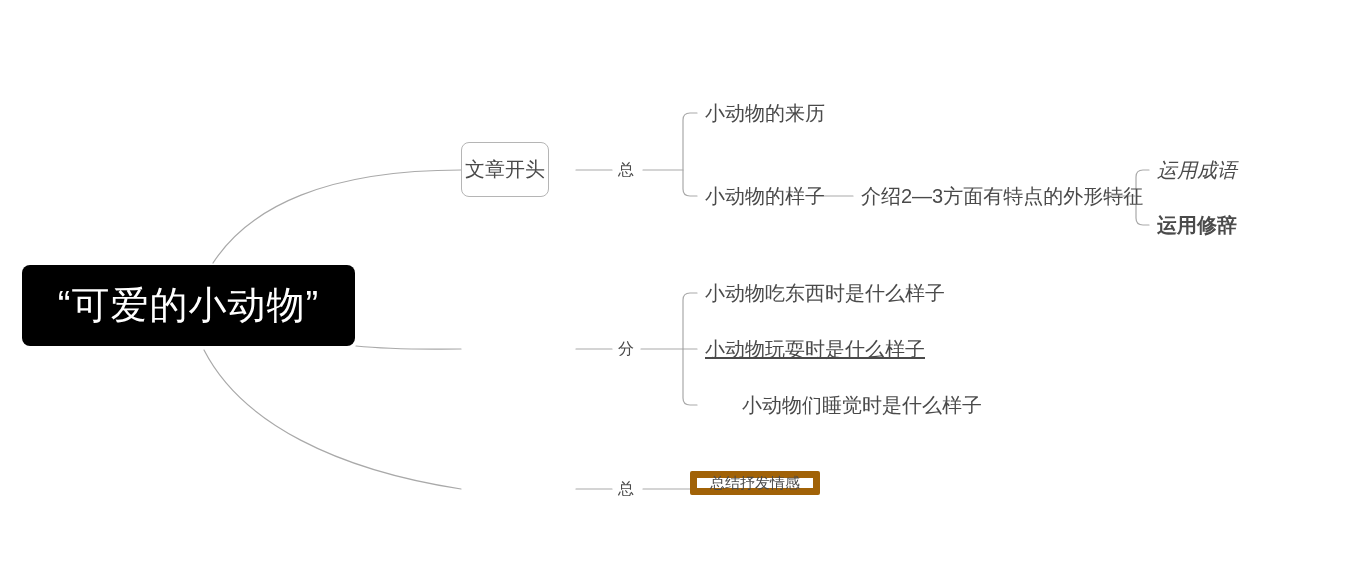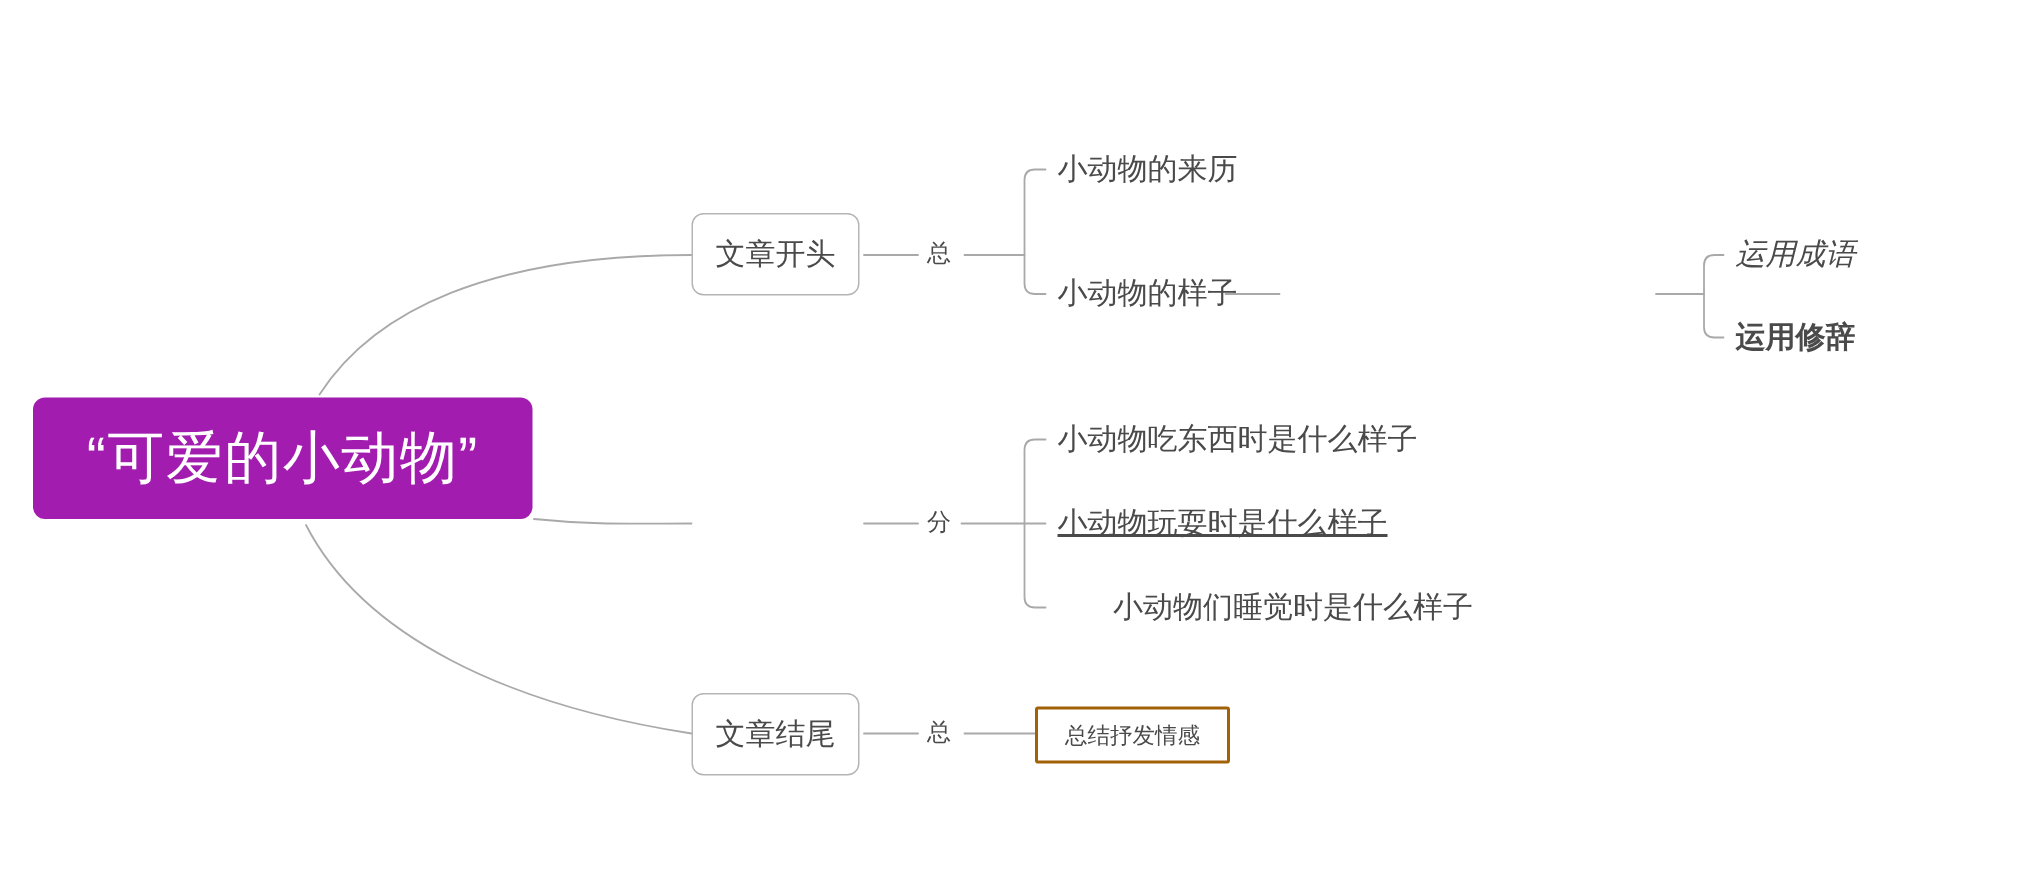--- a/index.html
+++ b/index.html
@@ -18,35 +18,35 @@
   #connector-layer {
     position: absolute;
     left: 0; top: 0;
     width: 1351px;
     height: 582px;
   }
   .root-topic {
     position: absolute;
     left: 22px; top: 265px;
     width: 333px; height: 81px;
-    background: #a21caf;
+    background: #000000;
     border-radius: 8px;
     display: flex;
     align-items: center;
     justify-content: center;
     color: #ffffff;
     font-size: 38px;
     letter-spacing: 1px;
     white-space: nowrap;
     box-sizing: border-box;
   }
   .branch-topic {
     position: absolute;
     left: 461px;
-    width: 112px; height: 55px;
+    width: 88px; height: 55px;
     background: #ffffff;
     border: 1px solid #b5b5b5;
     border-radius: 8px;
     display: flex;
     align-items: center;
     justify-content: center;
     color: #4a4a4a;
     font-size: 20px;
     white-space: nowrap;
     box-sizing: border-box;
@@ -63,23 +63,23 @@
     position: absolute;
     color: #4a4a4a;
     font-size: 20px;
     line-height: 1;
     transform: translateY(-50%);
     white-space: nowrap;
   }
   .selected-topic {
     position: absolute;
     left: 690px; top: 471px;
-    width: 130px; height: 38px;
+    width: 130px; height: 24px;
     background: #ffffff;
-    border: 2px solid #a16207;
+    border: 7px solid #a16207;
     border-radius: 2px;
     display: flex;
     align-items: center;
     justify-content: center;
     color: #4a4a4a;
     font-size: 15px;
     white-space: nowrap;
     box-sizing: border-box;
   }
 </style>
@@ -109,28 +109,28 @@
       <path d="M 683 349 H 697"></path>
 
       <path d="M 576 489 H 612"></path>
       <path d="M 643 489 H 690"></path>
     </g>
   </svg>
 
   <div class="root-topic">“可爱的小动物”</div>
 
   <div class="branch-topic" style="top:142px;">文章开头</div>
-  <div class="branch-topic" style="top:462px;">文章结尾</div>
 
   <div class="type-label" style="left:618px; top:170px;">总</div>
   <div class="type-label" style="left:618px; top:349px;">分</div>
   <div class="type-label" style="left:618px; top:489px;">总</div>
 
   <div class="leaf-topic" style="left:705px; top:113px;">小动物的来历</div>
   <div class="leaf-topic" style="left:705px; top:196px;">小动物的样子</div>
+  <div class="leaf-topic" style="left:861px; top:196px;">介绍2—3方面有特点的外形特征</div>
   <div class="leaf-topic" style="left:1157px; top:170px;font-style:italic;">运用成语</div>
   <div class="leaf-topic" style="left:1157px; top:225px;font-weight:bold;">运用修辞</div>
 
   <div class="leaf-topic" style="left:705px; top:293px;">小动物吃东西时是什么样子</div>
   <div class="leaf-topic" style="left:705px; top:349px;text-decoration:underline;">小动物玩耍时是什么样子</div>
   <div class="leaf-topic" style="left:721px; top:405px;margin-left:21px;">小动物们睡觉时是什么样子</div>
 
   <div class="selected-topic">总结抒发情感</div>
 
 </div>

